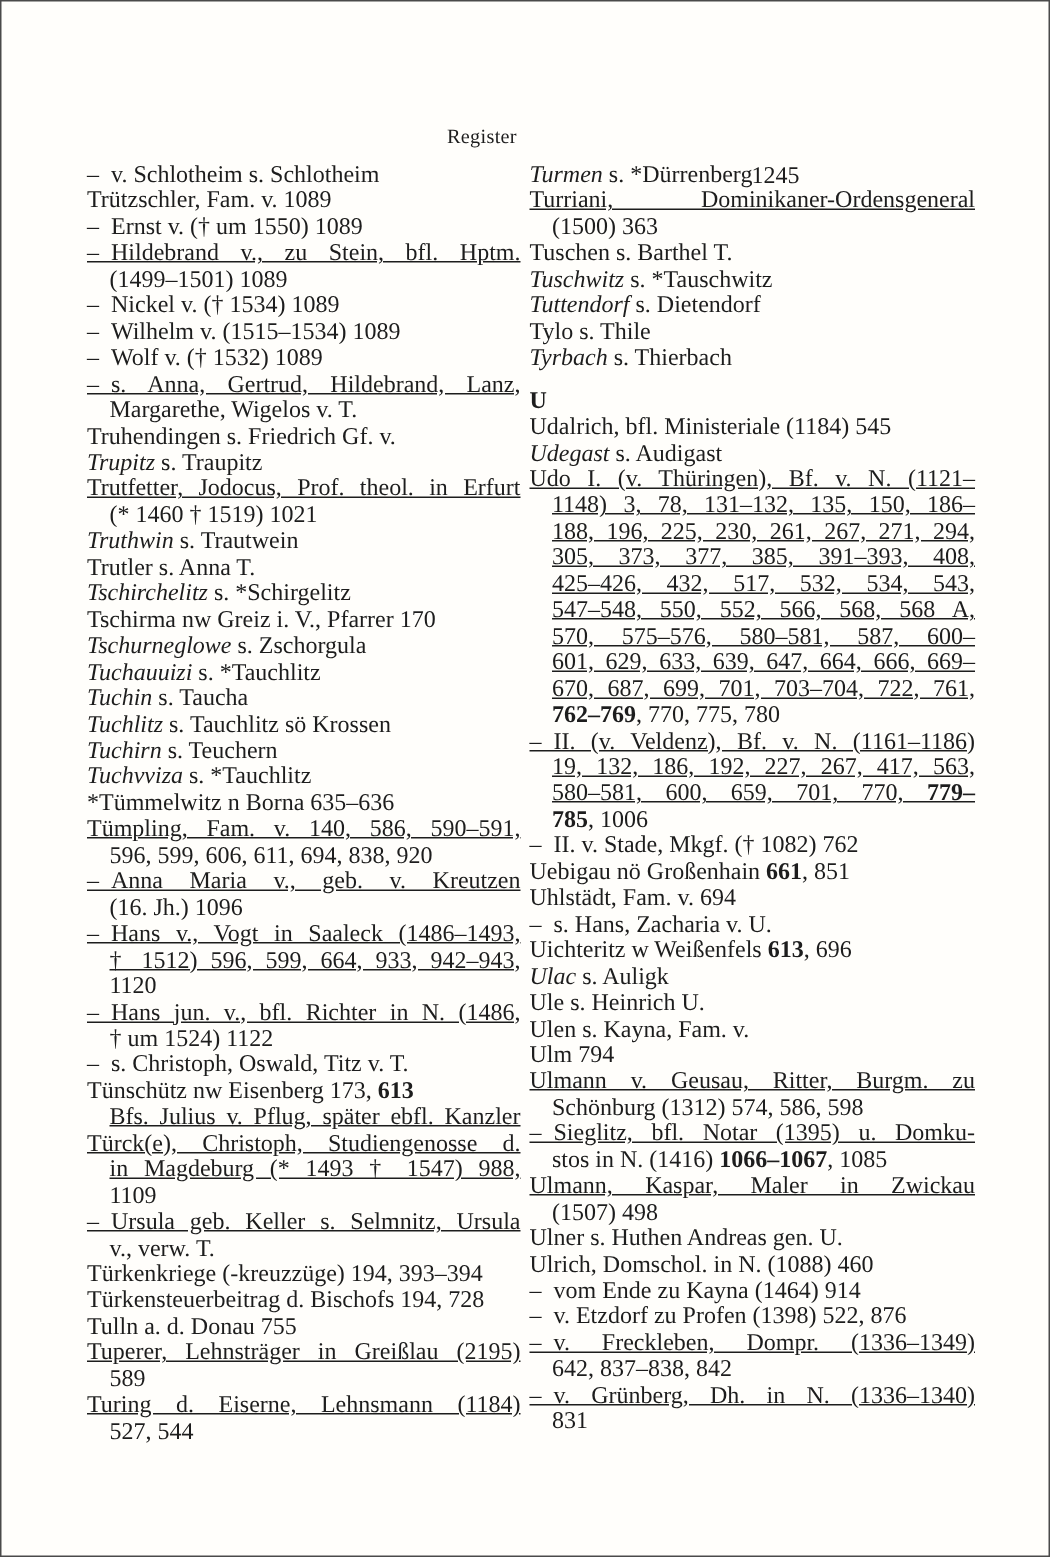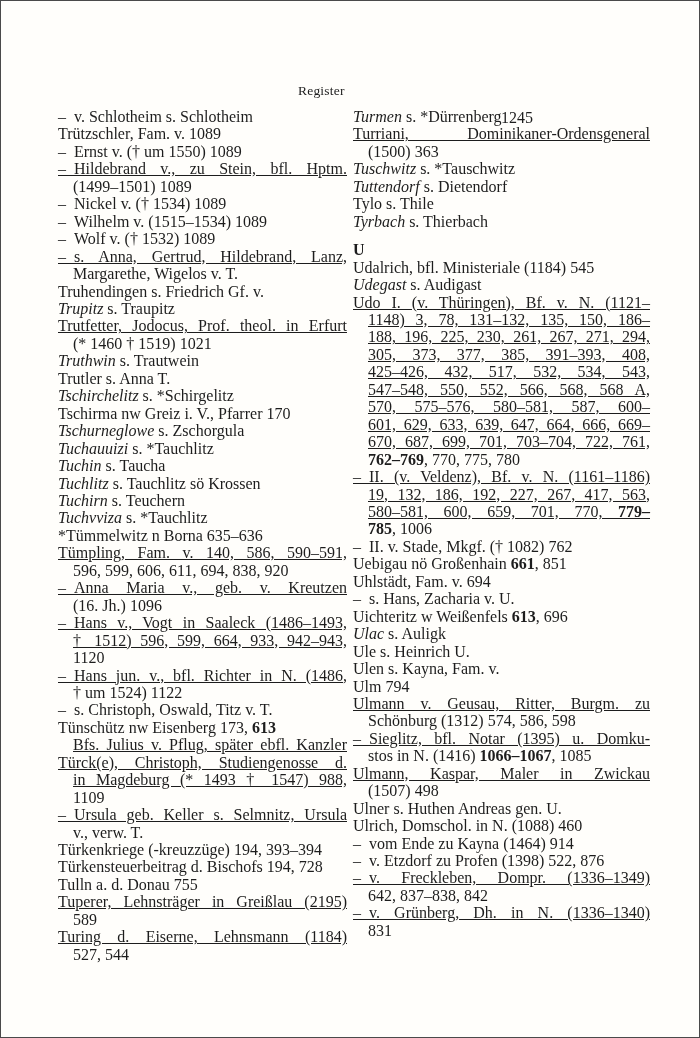--- a/index.html
+++ b/index.html
@@ -88,20 +88,21 @@
       <div class="line"><span>Tulln a. d. Donau 755</span></div>
       <div class="line just"><span>Tuperer, Lehnsträger in Greißlau (2195)</span></div>
       <div class="line ind1"><span>589</span></div>
       <div class="line just"><span>Turing d. Eiserne, Lehnsmann (1184)</span></div>
       <div class="line ind1"><span>527, 544</span></div>
     </div>
   <div class="col col-right" id="right-col">
       <div class="line"><span class="it">Turmen</span><span> s. *Dürrenberg</span></div>
       <div class="line just"><span>Turriani, Dominikaner-Ordensgeneral</span></div>
       <div class="line ind1"><span>(1500) 363</span></div>
+      <div class="line"><span>Tuschen s. Barthel T.</span></div>
       <div class="line"><span class="it">Tuschwitz</span><span> s. *Tauschwitz</span></div>
       <div class="line"><span class="it">Tuttendorf</span><span> s. Dietendorf</span></div>
       <div class="line"><span>Tylo s. Thile</span></div>
       <div class="line"><span class="it">Tyrbach</span><span> s. Thierbach</span></div>
       <div class="spacer"></div>
       <div class="line"><span class="bd">U</span></div>
       <div class="line"><span>Udalrich, bfl. Ministeriale (1184) 545</span></div>
       <div class="line"><span class="it">Udegast</span><span> s. Audigast</span></div>
       <div class="line just"><span>Udo I. (v. Thüringen), Bf. v. N. (1121–</span></div>
       <div class="line ind1 just"><span>1148) 3, 78, 131–132, 135, 150, 186–</span></div>

